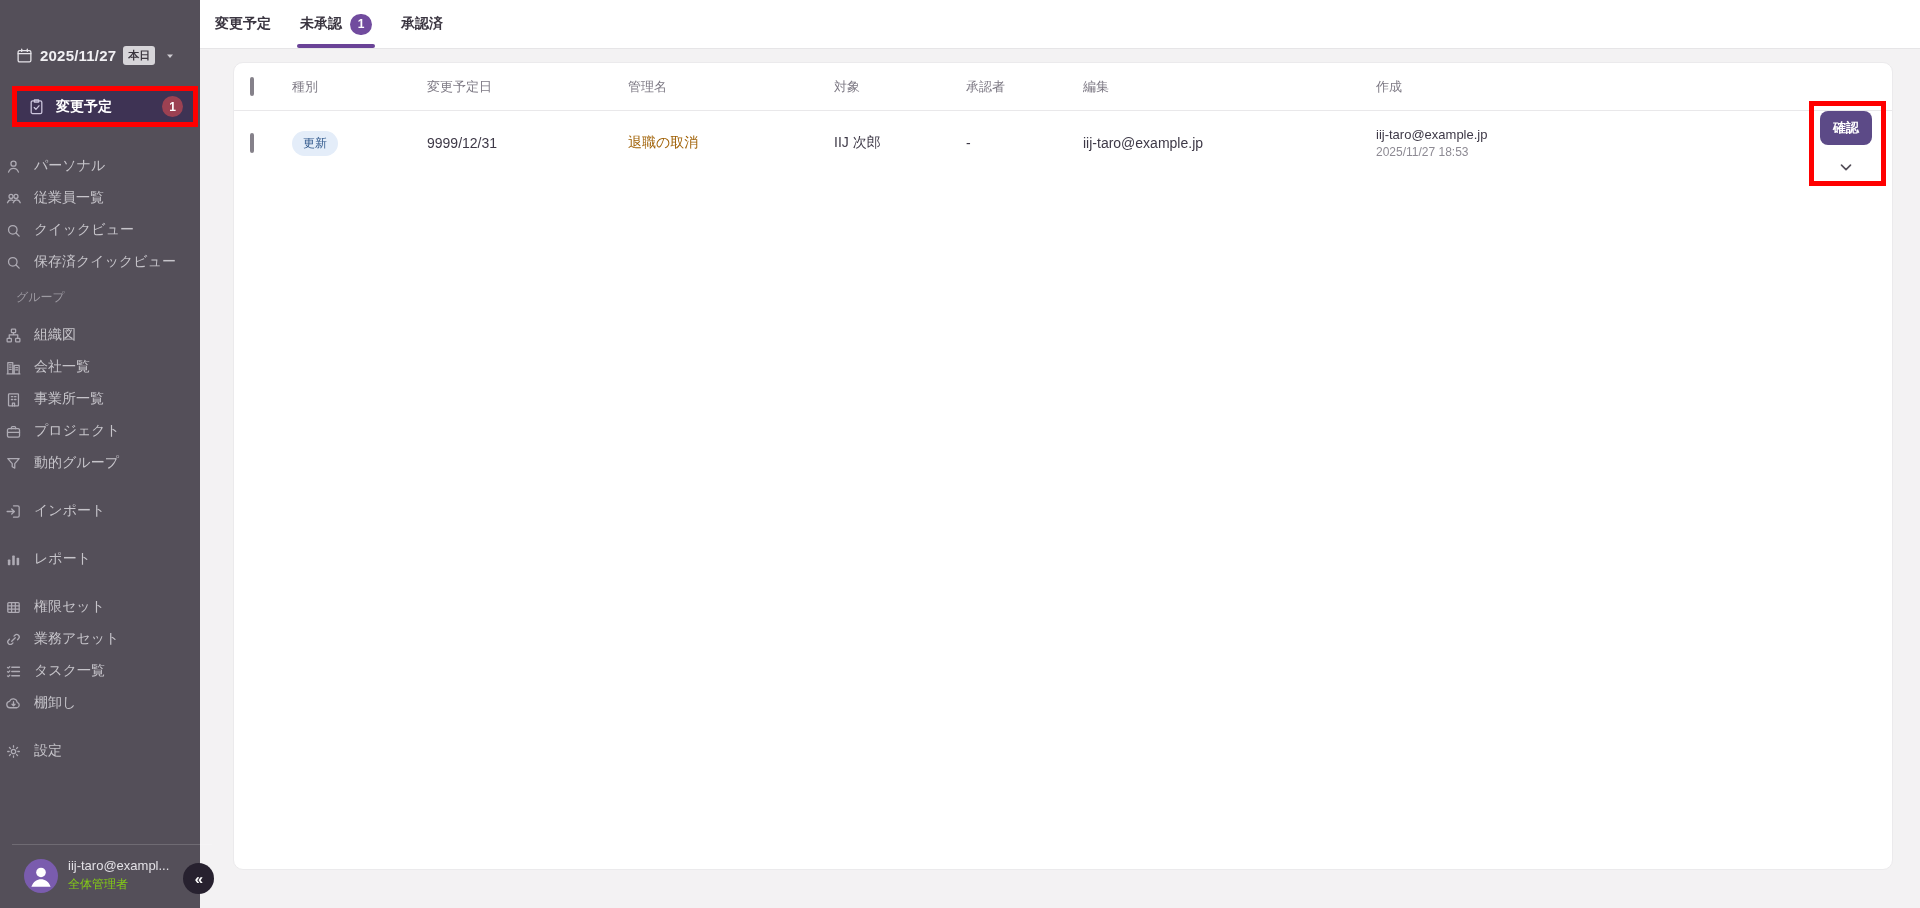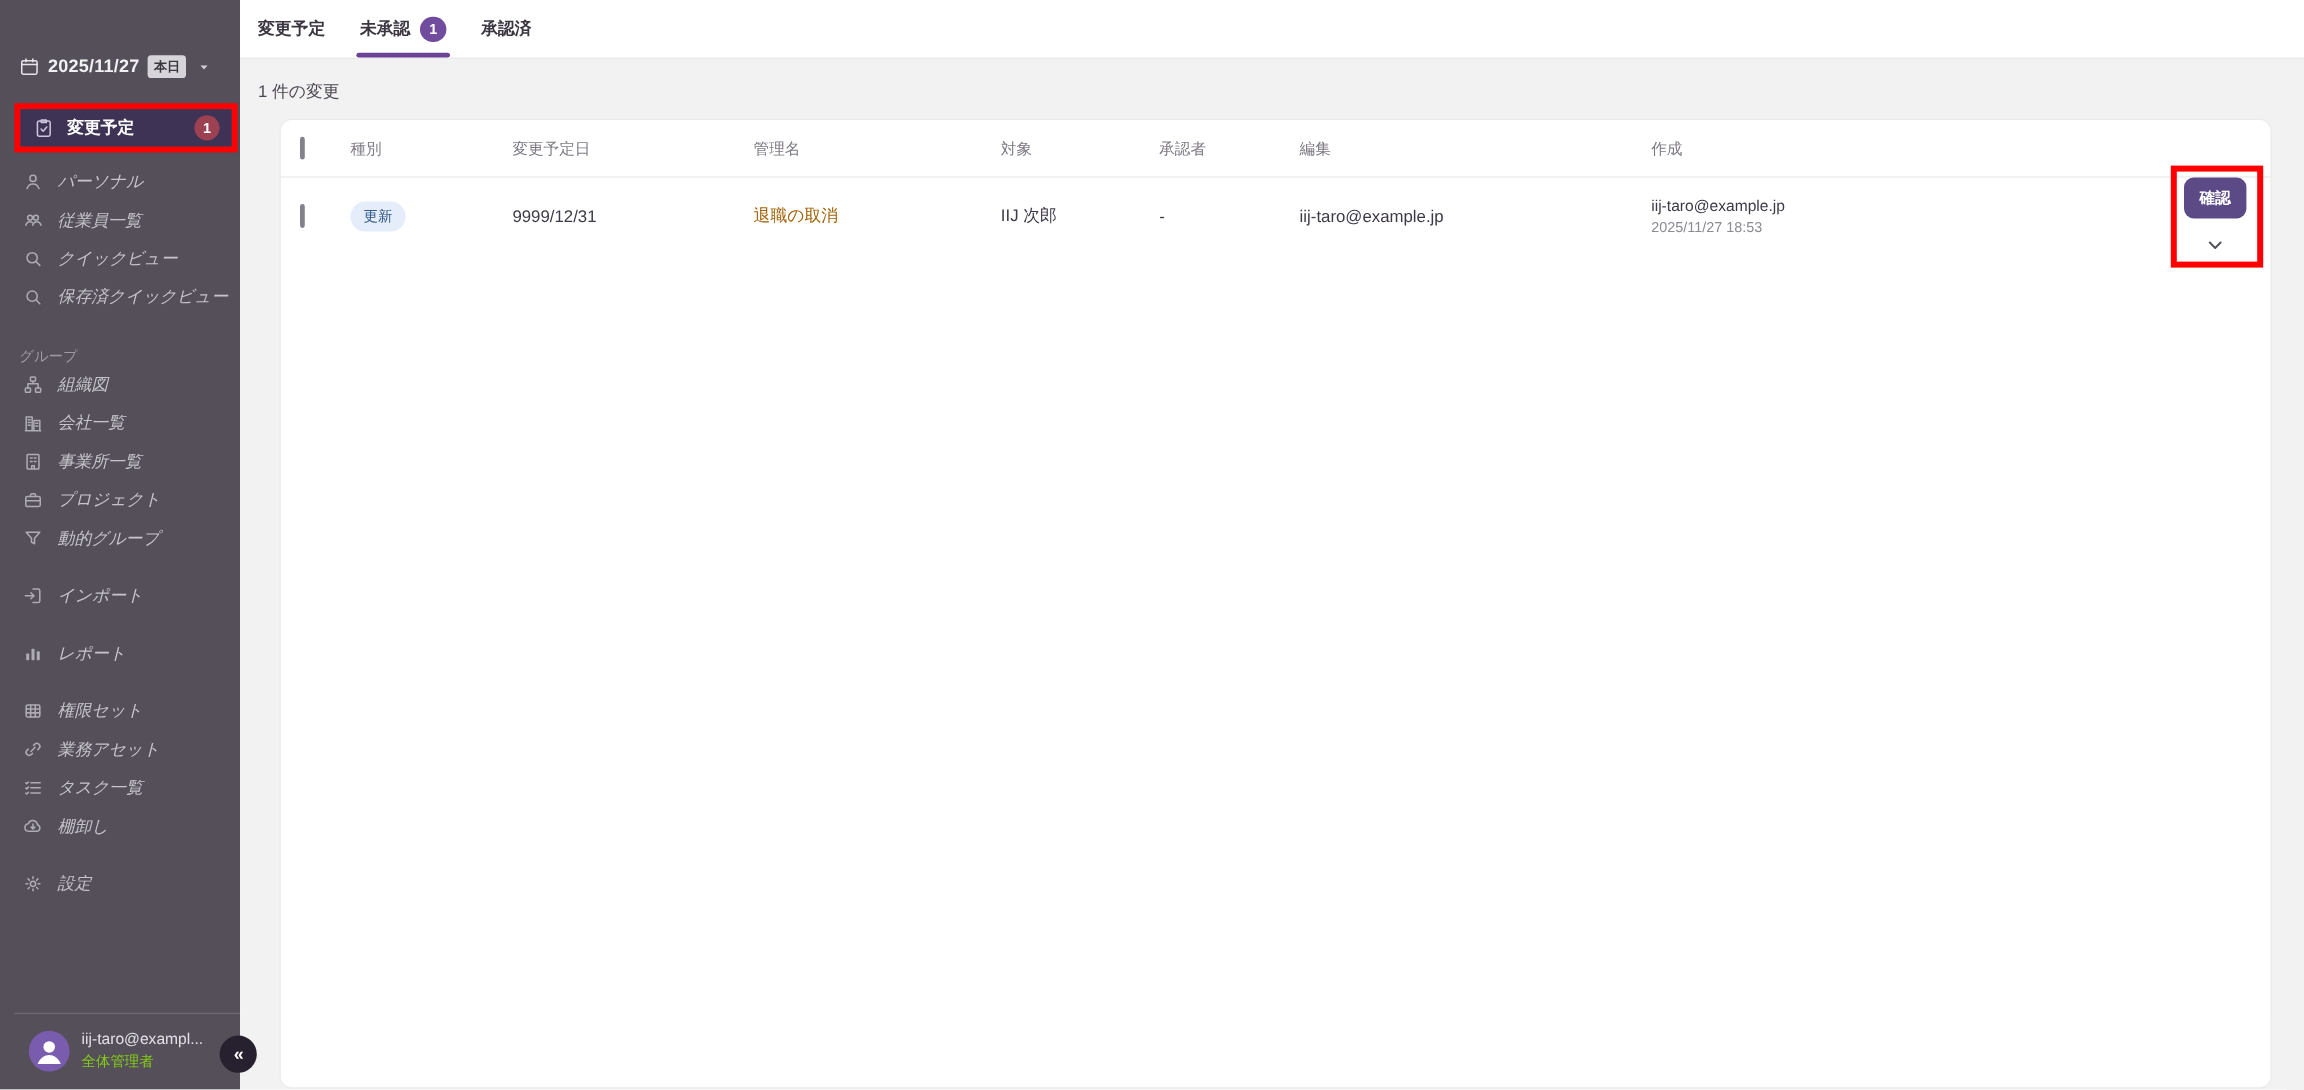--- a/index.html
+++ b/index.html
@@ -14,21 +14,21 @@
   .today-badge { background:#d7d5d9; color:#3c3740; font-size:11px; padding:2px 5px; border-radius:3px; font-weight:bold; }
   .date-caret { width:12px; height:12px; color:#cfcdd2; display:flex; margin-left:2px; }
 
   .annotated-box { border:5px solid #ff0000; margin:21px 2px 0 12px; }
   .nav-selected { background:#3e3354; height:31px; display:flex; align-items:center; gap:11px; padding:0 10px 0 11px; }
   .nav-selected .nico { color:#cdc6de; }
   .nav-selected .nlabel { color:#ffffff; font-weight:bold; font-size:14px; }
   .count-badge { margin-left:auto; background:#9c4152; color:#fff; width:21px; height:21px; border-radius:50%; font-size:12px; font-weight:bold; display:flex; align-items:center; justify-content:center; }
 
   .nav-group { margin-top:16px; }
-  .nav-item { height:32px; display:flex; align-items:flex-start; gap:12px; padding-left:19px; cursor:pointer;font-style:italic; }
+  .nav-item { height:32px; display:flex; align-items:flex-end; gap:12px; padding-left:5px; cursor:pointer; }
   .nav-item .nlabel { color:#c6c4ca; font-size:14px; }
   .nico { width:17px; height:17px; color:#aeabb4; display:flex; flex-shrink:0; }
   .nico svg { width:17px; height:17px; }
   .section-label { color:#9d9aa2; font-size:12px; padding-left:16px; margin:18px 0 6px; }
 
   .user-area { position:absolute; left:12px; bottom:0; width:200px; border-top:1px solid rgba(255,255,255,.16); padding:13px 12px 15px; display:flex; align-items:center; gap:10px; }
   .avatar { width:34px; height:34px; border-radius:50%; background:#7a5cae; flex-shrink:0; display:flex; align-items:center; justify-content:center; }
   .avatar svg { width:34px; height:34px; }
   .user-email { color:#e2e0e5; font-size:13px; white-space:nowrap; }
   .user-role { color:#84cc16; font-size:12px; margin-top:3px; }
@@ -297,21 +297,20 @@
     </div>
     <div class="tab active">
       <span>未承認</span>
       <span class="tab-badge">1</span>
     </div>
     <div class="tab">
       <span>承認済</span>
     </div>
   </div>
 
-  <div class="summary">1 件の変更</div>
 
   <div class="card">
 
     <div class="thead">
       <span class="col-check"><span class="checkbox"></span></span>
       <span class="col-type">種別</span>
       <span class="col-date">変更予定日</span>
       <span class="col-name">管理名</span>
       <span class="col-target">対象</span>
       <span class="col-approver">承認者</span>

